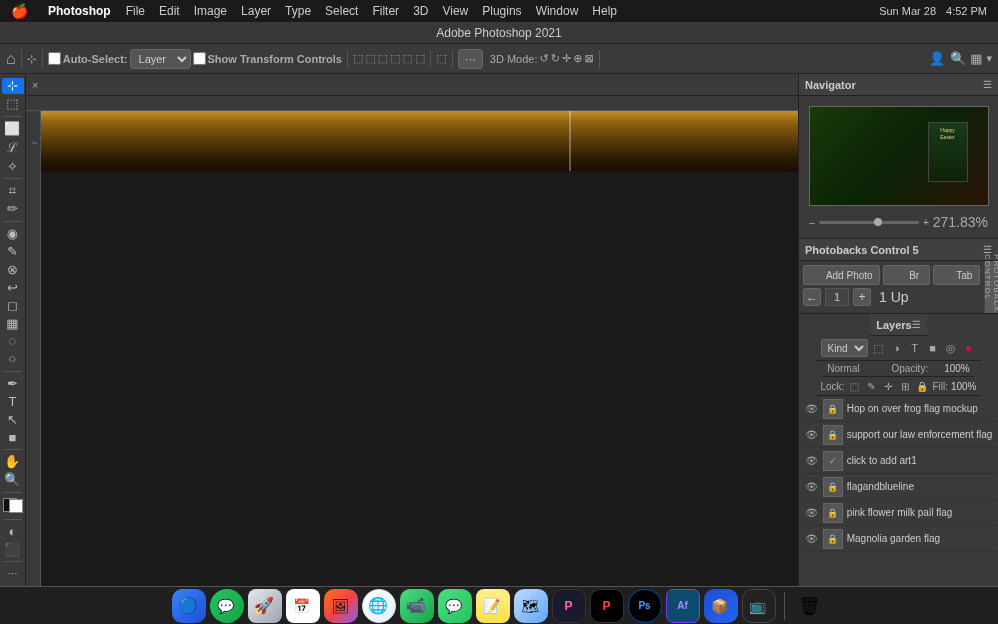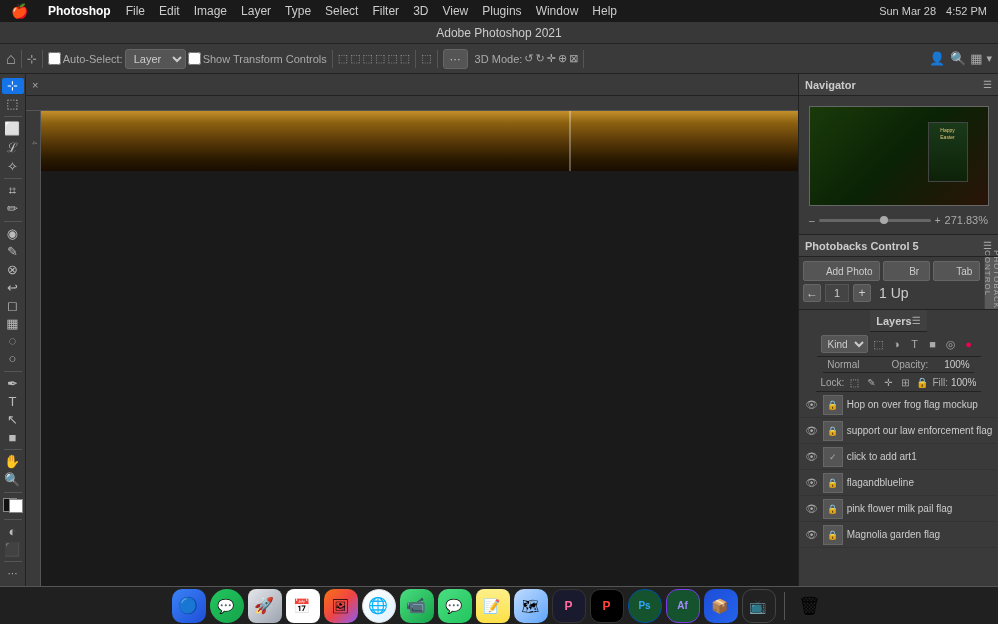--- a/index.html
+++ b/index.html
@@ -24,21 +24,21 @@
       border-bottom: 1px solid #222;
       display: flex; align-items: center; padding: 0 6px; gap: 6px;
       color: #ccc; font-size: 11px;
     }
     .toolbar-btn {
       background: #555; border: 1px solid #666; color: #ccc;
       padding: 2px 6px; border-radius: 3px; cursor: pointer; font-size: 11px;
       height: 20px; display: flex; align-items: center;
     }
     .toolbar-sep { width: 1px; height: 18px; background: #555; margin: 0 3px; }
-    .toolbar-label { color: #aaa; font-size: 11px; }
+    .toolbar-label { color: #aaa; font-size: 11px; font-weight: bold; }
     .toolbar-select {
       background: #555; border: 1px solid #666; color: #ccc;
       padding: 1px 4px; border-radius: 3px; font-size: 11px; height: 20px;
     }
 
     
     .app-titlebar {
       width: 100%; height: 22px; background: #383838;
       display: flex; align-items: center; justify-content: center;
       color: #ccc; font-size: 12px; border-bottom: 1px solid #222;
@@ -129,21 +129,21 @@
       display: flex; align-items: center; padding: 2px 6px 4px;
       gap: 4px; color: #aaa;
     }
     .nav-zoom-slider {
       flex: 1; height: 3px; background: #666; border-radius: 2px; position: relative; cursor: pointer;
     }
     .nav-zoom-thumb {
       position: absolute; width: 8px; height: 8px; background: #aaa;
       border-radius: 50%; top: -3px; left: 55%;
     }
-    .nav-zoom-val { font-size: 11px; color: #aaa; min-width: 35px; text-align: right; }
+    .nav-zoom-val { font-size: 14px; color: #aaa; min-width: 35px; text-align: right; }
 
     
     .photobacks-panel { border-bottom: 1px solid #222; }
     .photobacks-controls {
       padding: 4px;
     }
     .pb-row { display: flex; gap: 3px; margin-bottom: 3px; }
     .pb-btn {
       flex: 1; height: 20px; background: #555; border: 1px solid #666;
       color: #ccc; font-size: 10px; border-radius: 2px; cursor: pointer;
@@ -566,24 +566,24 @@
   </div>
   <div class="dock-icon" style="background:linear-gradient(135deg,#bfdbfe,#60a5fa);border-radius:10px;">
     <span style="font-size:14px;">🗺</span>
   </div>
   <div class="dock-icon" style="background:#1a1a2e;border-radius:10px;border:1px solid #333;">
     <span style="font-size:12px;font-weight:bold;color:#ff6b9d;">P</span>
   </div>
   <div class="dock-icon" style="background:#000;border-radius:10px;border:1px solid #333;">
     <span style="font-size:12px;font-weight:bold;color:#ff453a;">P</span>
   </div>
-  <div class="dock-icon" style="background:#14532d;border-radius:16px;border:1px solid #0050a0;">
+  <div class="dock-icon" style="background:#000000;border-radius:16px;border:1px solid #0050a0;">
     <span style="font-size:10px;font-weight:bold;color:#31a8ff;">Ps</span>
   </div>
-  <div class="dock-icon" style="background:#14532d;border-radius:12px;border:1px solid #7c3aed;">
+  <div class="dock-icon" style="background:#0c4a6e;border-radius:7px;border:1px solid #7c3aed;">
     <span style="font-size:10px;font-weight:bold;color:#a78bfa;">Af</span>
   </div>
   <div class="dock-icon" style="background:linear-gradient(135deg,#1d4ed8,#2563eb);border-radius:10px;">
     <span style="font-size:14px;color:#fff;">📦</span>
   </div>
   <div class="dock-icon" style="background:#222;border-radius:10px;border:1px solid #444;">
     <span style="font-size:14px;">📺</span>
   </div>
   <div style="width:1px;height:28px;background:#555;margin:0 4px;"></div>
   <div class="dock-icon" style="background:transparent;">

